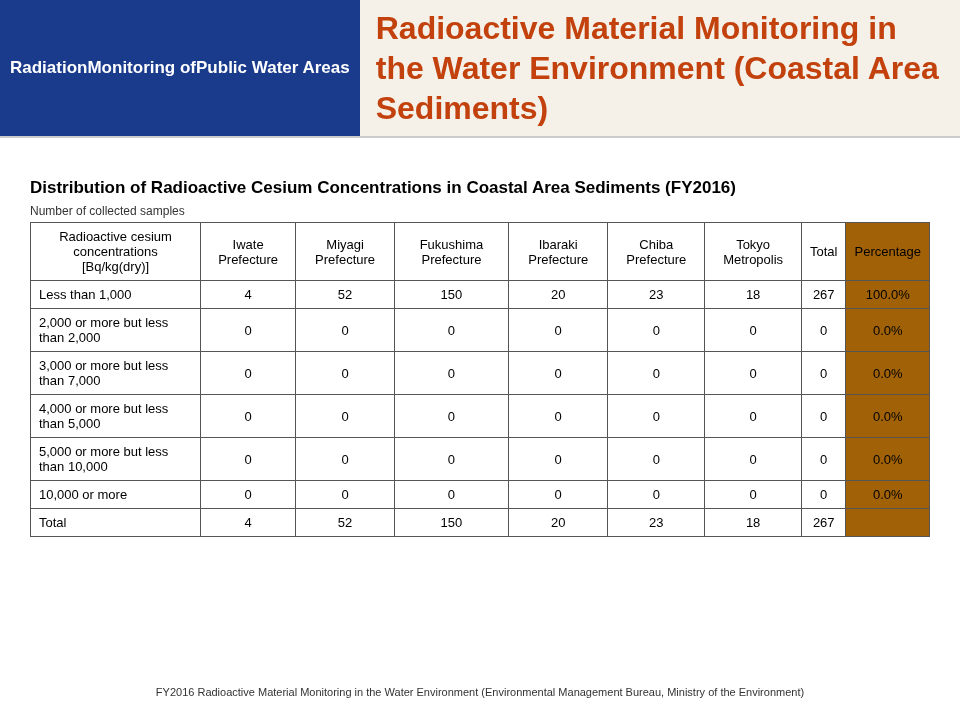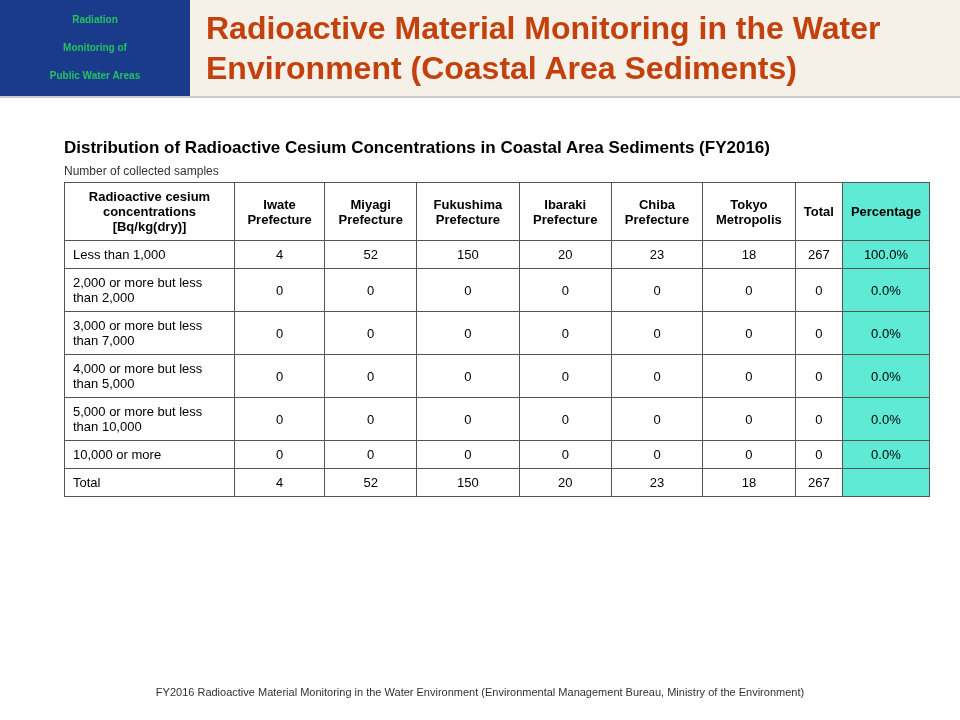--- a/index.html
+++ b/index.html
@@ -13,49 +13,47 @@
 
     
     .header {
       display: flex;
       align-items: stretch;
       border-bottom: 2px solid #ccc;
       background: #f5f0e8;
     }
     .header-badge {
       background: #1a3a8c;
-      color: #22c55e;
+      color: #ffffff;
       font-weight: bold;
-      font-size: 10px;
+      font-size: 17px;
       text-align: center;
       padding: 8px 10px;
       min-width: 190px;
       display: flex;
       align-items: center;
       justify-content: center;
       line-height: 1.4;
-      flex-direction: column;
     }
     .header-title {
       padding: 8px 16px;
       display: flex;
       align-items: center;
       flex: 1;
     }
     .header-title h1 {
       font-size: 32px;
       font-weight: bold;
       color: #c2410c;
       line-height: 1.25;
     }
 
     
     .main {
       padding: 20px 30px 10px 30px;
-      margin-left: 34px;
     }
 
     .section-title {
       font-size: 17px;
       font-weight: bold;
       margin-bottom: 6px;
       margin-top: 20px;
     }
 
     .sample-note {
@@ -71,34 +69,34 @@
       border-collapse: collapse;
       font-size: 13px;
     }
     .data-table th, .data-table td {
       border: 1px solid #555;
       padding: 6px 8px;
       text-align: center;
       vertical-align: middle;
     }
     .data-table th {
-      font-weight: bold;
+      font-weight: normal;
       background: #fff;
     }
     .data-table .col-label {
       text-align: center;
       font-size: 13px;
       width: 170px;
     }
     .data-table .row-label {
       text-align: left;
       font-size: 13px;
     }
     .data-table .percentage-col {
-      background: #5eead4;
+      background: #a16207;
     }
     .data-table tr:last-child td {
       font-weight: normal;
     }
 
     
     .footer {
       position: absolute;
       bottom: 22px;
       left: 0;

